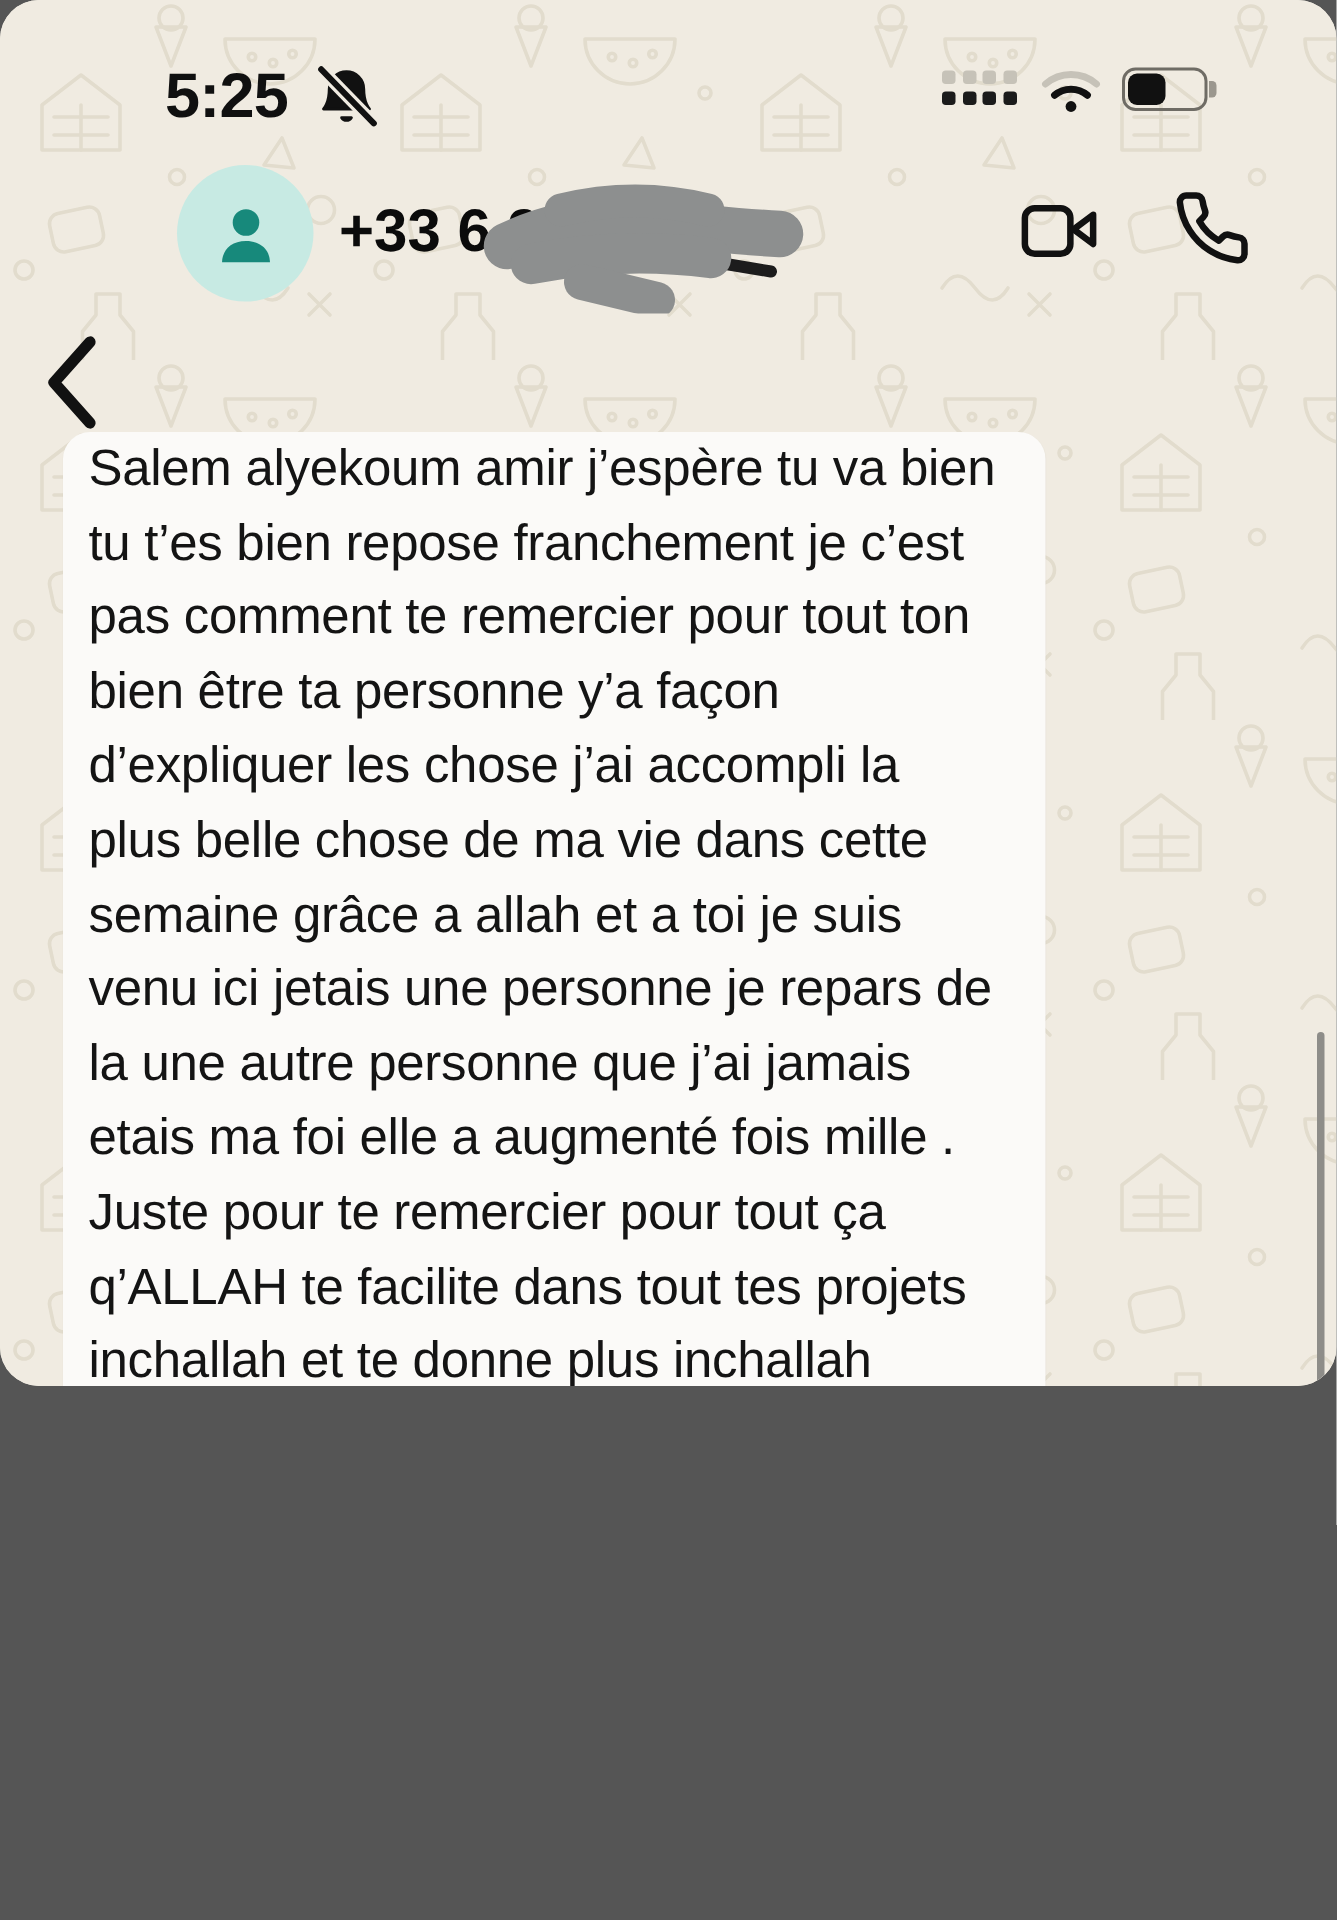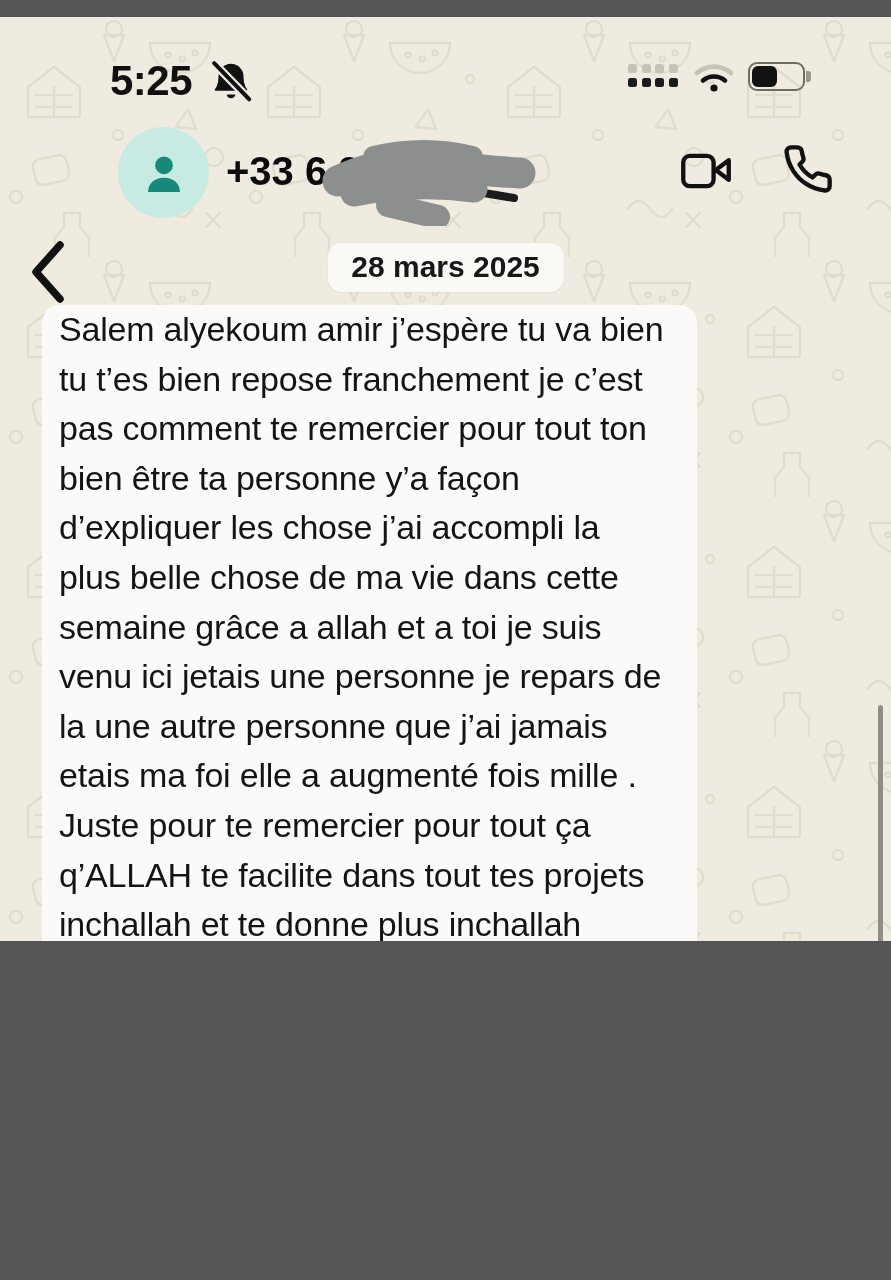--- a/index.html
+++ b/index.html
@@ -20,21 +20,22 @@
   *{margin:0;padding:0;box-sizing:border-box;}
   body{
     font-family:"Liberation Sans","DejaVu Sans",sans-serif;
     background:#555;
   }
   .screen{
     position:relative;
     width:891px;height:924px;
     background:var(--c-background);
     overflow:hidden;
-    margin:17px auto;
+    margin:0 auto;
+    border-radius:26px;
   }
   .doodle-bg{position:absolute;inset:0;z-index:0;}
 
   
   .statusbar{position:absolute;top:0;left:0;right:0;height:100px;z-index:3;}
   .status-time{
     position:absolute;left:110px;top:40px;
     font-size:42px;font-weight:700;color:var(--c-icon);
     letter-spacing:-0.5px;
   }
@@ -224,21 +225,20 @@
         <rect x="1.5" y="5" width="14" height="14" rx="3"></rect>
         <polygon points="22.5 7 16.5 11.5 22.5 16 22.5 7"></polygon>
       </g>
     </svg>
 
     <svg class="call-btn" viewBox="0 0 24 24">
       <path d="M22 16.92v3a2 2 0 0 1-2.18 2 19.79 19.79 0 0 1-8.63-3.07 19.5 19.5 0 0 1-6-6 19.79 19.79 0 0 1-3.07-8.67A2 2 0 0 1 4.11 2h3a2 2 0 0 1 2 1.72 12.84 12.84 0 0 0 .7 2.81 2 2 0 0 1-.45 2.11L8.09 9.91a16 16 0 0 0 6 6l1.27-1.27a2 2 0 0 1 2.11-.45 12.84 12.84 0 0 0 2.81.7A2 2 0 0 1 22 16.92z" fill="none" stroke="#111" stroke-width="2" stroke-linecap="round" stroke-linejoin="round"></path>
     </svg>
   </div>
 
-  <div class="date-pill">28 mars 2025</div>
 
   <div class="bubble">
     <div class="bubble-text">Salem alyekoum amir j’espère tu va bien
 tu t’es bien repose franchement je c’est
 pas comment te remercier pour tout ton
 bien être ta personne y’a façon
 d’expliquer les chose j’ai accompli la
 plus belle chose de ma vie dans cette
 semaine grâce a allah et a toi je suis
 venu ici jetais une personne je repars de

